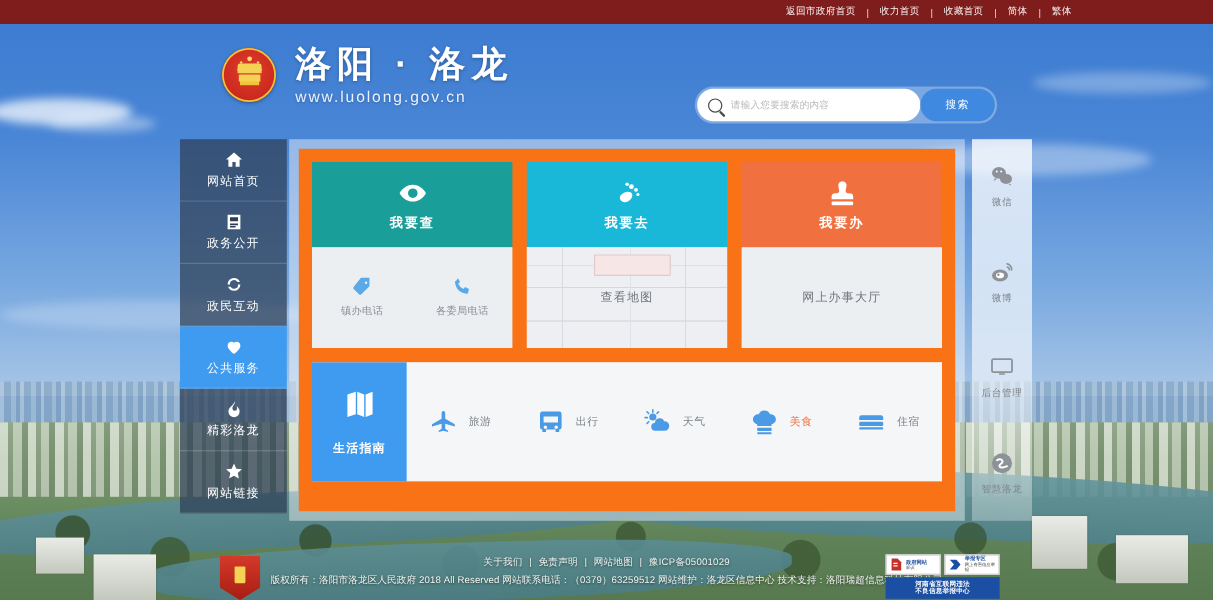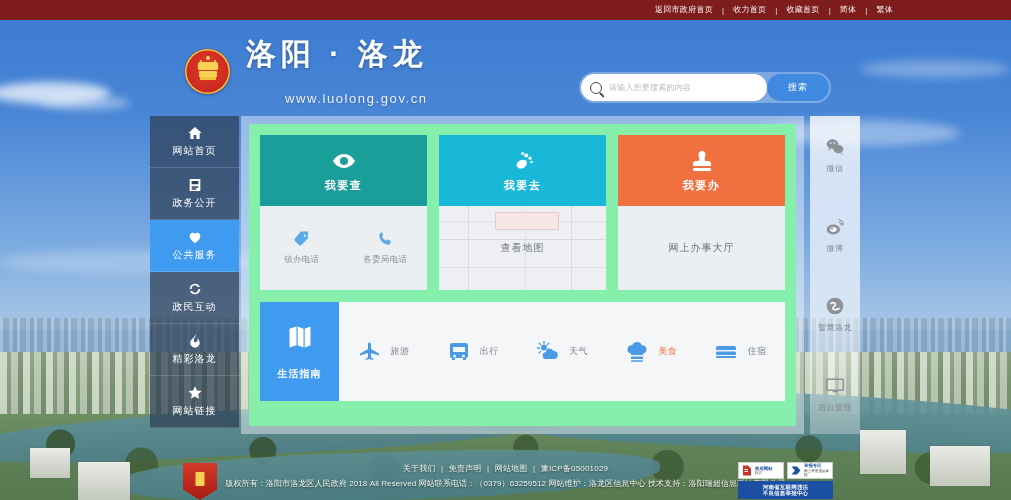--- a/index.html
+++ b/index.html
@@ -122,23 +122,22 @@
     width:4px; height:4px; border-radius:50%; background:#f7dc6a;
     box-shadow:-7px 3px 0 -1px #f7dc6a, 7px 3px 0 -1px #f7dc6a,
                -10px 9px 0 -1.5px #f7dc6a, 10px 9px 0 -1.5px #f7dc6a;
   }
   .brand { margin-left:16px; }
   .brand-title {
     color:#fff; font-size:30px; font-weight:700; letter-spacing:5px;
     text-shadow:0 1px 3px rgba(0,0,0,.3); line-height:1.05;
   }
   .brand-url {
-    color:#eaf2ff; font-size:13px; letter-spacing:1.6px; margin-top:21px;
+    color:#eaf2ff; font-size:13px; letter-spacing:1.6px; margin-top:3px;
     text-shadow:0 1px 2px rgba(0,0,0,.25);
-    text-align:right;
   }
 
   .searchbar {
     position:absolute; right:180px; top:52px;
     width:252px; height:31px; border-radius:16px;
     background:rgba(255,255,255,.30);
     display:flex; align-items:center; padding:2px;
   }
   .search-input-wrap {
     flex:1; height:27px; border-radius:14px; background:#fff;
@@ -169,21 +168,21 @@
   }
   .nav-item.active { background:#3f9bf0; }
   .nav-ico { width:16px; height:16px; fill:#fff; display:block; }
   .nav-label { color:#fff; font-size:10px; letter-spacing:1px; }
 
   .panel {
     position:absolute; left:241px; top:116px; width:563px; height:318px; z-index:6;
     background:rgba(255,255,255,.42);
     padding:8px;
   }
-  .panel-inner { background:#86efac; width:100%; height:100%; padding:11px; }
+  .panel-inner { background:#f97316; width:100%; height:100%; padding:11px; }
 
   .cards { display:flex; gap:12px; }
   .card { width:176px; }
   .card-head {
     height:71px; display:flex; flex-direction:column;
     align-items:center; justify-content:center; gap:5px;
   }
   .card-head.teal  { background:#1a9e99; }
   .card-head.cyan  { background:#19b8d8; }
   .card-head.orange{ background:#f0703f; }
@@ -348,31 +347,31 @@
       </svg>
     <span class="nav-label">网站首页</span>
   </div>
   <div class="nav-item">
     <svg class="nav-ico" viewBox="0 0 24 24">
         <path d="M4 3h16v18H4z" fill="#fff"></path>
         <path d="M7 6h10v5H7zM7 14h10v2H7zM7 17h7v2H7z" fill="#2e3e54"></path>
       </svg>
     <span class="nav-label">政务公开</span>
   </div>
+  <div class="nav-item">
+    <svg class="nav-ico" viewBox="0 0 24 24">
+        <path d="M12 4a8 8 0 0 1 7.4 5h-3.1A5 5 0 0 0 7 12H4a8 8 0 0 1 8-8zm0 16a8 8 0 0 1-7.4-5h3.1A5 5 0 0 0 17 12h3a8 8 0 0 1-8 8z"></path>
+      </svg>
+    <span class="nav-label">政民互动</span>
+  </div>
   <div class="nav-item active">
     <svg class="nav-ico" viewBox="0 0 24 24">
         <path d="M12 21s-8-5.3-8-10.3A4.7 4.7 0 0 1 12 7a4.7 4.7 0 0 1 8 3.7C20 15.7 12 21 12 21z"></path>
       </svg>
     <span class="nav-label">公共服务</span>
-  </div>
-  <div class="nav-item">
-    <svg class="nav-ico" viewBox="0 0 24 24">
-        <path d="M12 4a8 8 0 0 1 7.4 5h-3.1A5 5 0 0 0 7 12H4a8 8 0 0 1 8-8zm0 16a8 8 0 0 1-7.4-5h3.1A5 5 0 0 0 17 12h3a8 8 0 0 1-8 8z"></path>
-      </svg>
-    <span class="nav-label">政民互动</span>
   </div>
   <div class="nav-item">
     <svg class="nav-ico" viewBox="0 0 24 24">
         <path d="M13 2c1 4-3 5-3 9a3 3 0 0 0 6 0c0-1-.4-2-1-3 3 2 4 4.5 4 7a7 7 0 1 1-14 0c0-6 6-7 8-13z"></path>
       </svg>
     <span class="nav-label">精彩洛龙</span>
   </div>
   <div class="nav-item">
     <svg class="nav-ico" viewBox="0 0 24 24">
         <path d="M12 2l2.9 6.3 6.9.8-5.1 4.7 1.4 6.8L12 17.2 5.9 20.6l1.4-6.8L2.2 9.1l6.9-.8z"></path>
@@ -510,31 +509,31 @@
         <ellipse cx="10" cy="15" rx="8" ry="6"></ellipse>
         <ellipse cx="10" cy="15" rx="4" ry="2.8" fill="#fff"></ellipse>
         <circle cx="8.4" cy="14.4" r="1.2"></circle>
         <path d="M17 3.4a5.6 5.6 0 0 1 4.6 6.2" stroke="#8d9299" stroke-width="1.6" fill="none" stroke-linecap="round"></path>
         <path d="M17.2 6.6a2.8 2.8 0 0 1 2.2 3" stroke="#8d9299" stroke-width="1.5" fill="none" stroke-linecap="round"></path>
       </svg>
     <span class="rail-label">微博</span>
   </div>
   <div class="rail-item">
     <svg class="rail-ico" viewBox="0 0 24 24">
+        <rect x="2" y="4" width="20" height="13" rx="1.5" fill="none" stroke="#8d9299" stroke-width="1.8"></rect>
+        <rect x="9" y="18" width="6" height="1.6" rx=".6"></rect>
+      </svg>
+    <span class="rail-label">后台管理</span>
+  </div>
+  <div class="rail-item">
+    <svg class="rail-ico" viewBox="0 0 24 24">
         <circle cx="12" cy="12" r="10"></circle>
         <path d="M7 9c2.8-2 5.6-.6 5.6 1.4S9.4 12.6 9.4 14.6 13 17 17 15" stroke="#fff" stroke-width="2" fill="none" stroke-linecap="round"></path>
       </svg>
     <span class="rail-label">智慧洛龙</span>
-  </div>
-  <div class="rail-item">
-    <svg class="rail-ico" viewBox="0 0 24 24">
-        <rect x="2" y="4" width="20" height="13" rx="1.5" fill="none" stroke="#8d9299" stroke-width="1.8"></rect>
-        <rect x="9" y="18" width="6" height="1.6" rx=".6"></rect>
-      </svg>
-    <span class="rail-label">后台管理</span>
   </div>
 </div>
 
 <div class="footer">
   <div class="foot-emblem"></div>
 
   <div class="foot-line1">
     <a href="#">关于我们</a>
     <span class="sep">|</span>
     <a href="#">免责声明</a>

